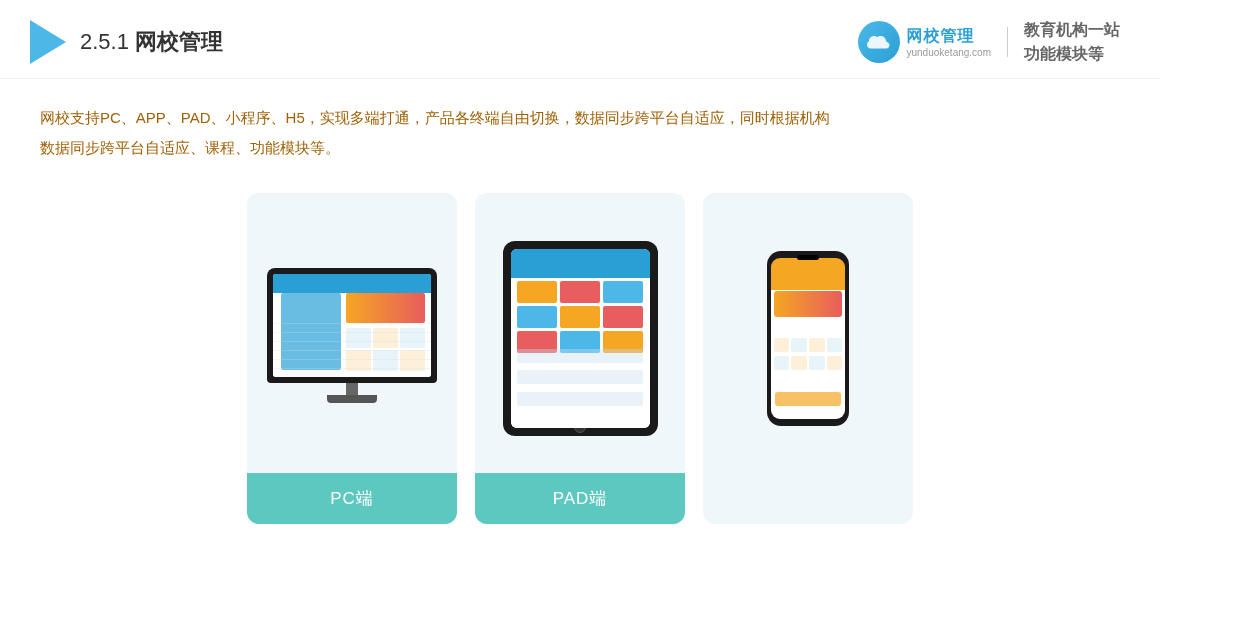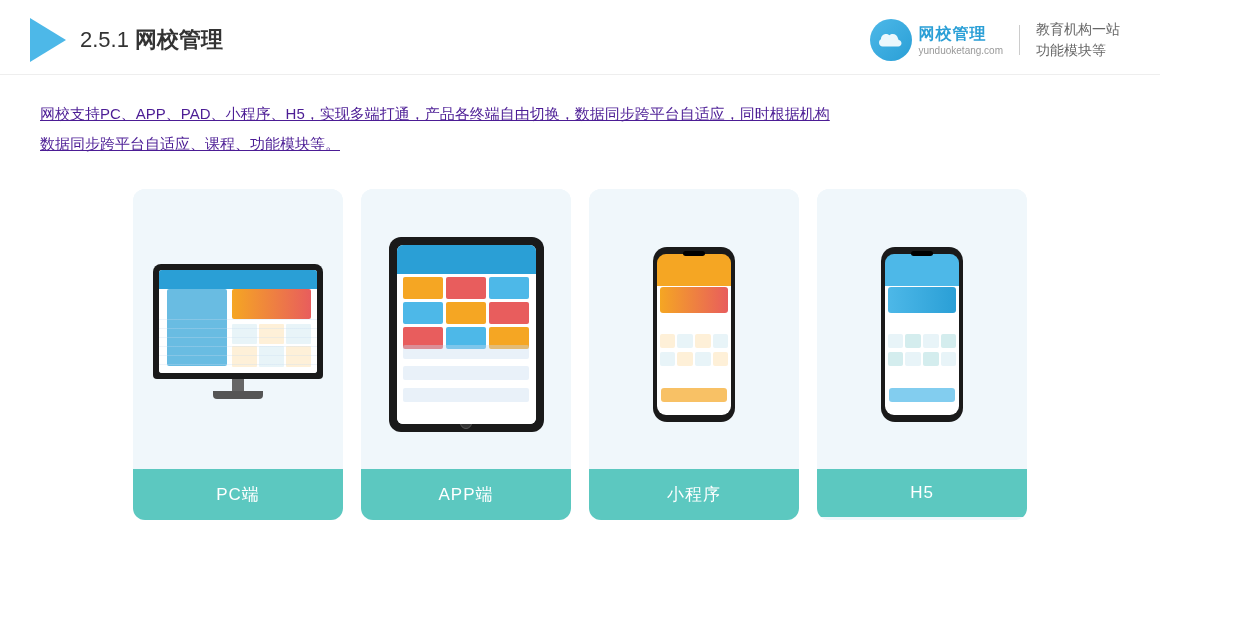--- a/index.html
+++ b/index.html
@@ -94,32 +94,32 @@
     }
 
     .divider-v {
       width: 1px;
       height: 30px;
       background: #ccc;
       margin: 0 8px;
     }
 
     .brand-slogan {
-      font-size: 14px;
+      font-size: 16px;
       color: #666;
       line-height: 1.5;
+      font-weight: bold;
     }
 
     
     .description {
       padding: 24px 59px 10px 40px;
       font-size: 15px;
-      color: #4c1d95;
+      color: #a16207;
       line-height: 2;
-      text-decoration: underline;
     }
 
     
     .cards-section {
       padding: 20px 30px 20px 30px;
       display: flex;
       gap: 18px;
       justify-content: center;
     }
 
@@ -502,21 +502,21 @@
                 <div class="pad-grid-item" style="background:#4db8e8;"></div>
                 <div class="pad-grid-item" style="background:#f5a623;"></div>
               </div>
               <div style="position:absolute;top:56%;left:5%;right:5%;height:14px;background:rgba(200,220,240,0.4);border-radius:2px;"></div>
               <div style="position:absolute;top:68%;left:5%;right:5%;height:14px;background:rgba(200,220,240,0.4);border-radius:2px;"></div>
               <div style="position:absolute;top:80%;left:5%;right:5%;height:14px;background:rgba(200,220,240,0.4);border-radius:2px;"></div>
             </div>
           </div>
         </div>
       </div>
-      <div class="card-label-bar">APP端</div>
+      <div class="card-label-bar">PAD端</div>
     </div>
 
     <div class="device-card">
       <div class="card-image-area">
         <div class="phone-small">
           <div class="phone-small-notch"></div>
           <div class="phone-small-screen phone-small-screen-orange" style="position:relative;">
             <div style="position:absolute;top:21%;left:4%;right:4%;height:26px;background:linear-gradient(90deg,#f5a623,#e85d5d);border-radius:3px;"></div>
             <div style="position:absolute;top:50%;left:4%;right:4%;display:grid;grid-template-columns:1fr 1fr 1fr 1fr;gap:2px;">
               <div style="height:14px;background:#fef0d8;border-radius:2px;"></div>
@@ -525,40 +525,17 @@
               <div style="height:14px;background:#e8f4f8;border-radius:2px;"></div>
               <div style="height:14px;background:#e8f4f8;border-radius:2px;margin-top:2px;"></div>
               <div style="height:14px;background:#fef0d8;border-radius:2px;margin-top:2px;"></div>
               <div style="height:14px;background:#e8f4f8;border-radius:2px;margin-top:2px;"></div>
               <div style="height:14px;background:#fef0d8;border-radius:2px;margin-top:2px;"></div>
             </div>
             <div style="position:absolute;bottom:8%;left:5%;right:5%;height:14px;background:#f5a623;border-radius:3px;opacity:0.7;"></div>
           </div>
         </div>
       </div>
-      <div class="card-label-bar">小程序</div>
     </div>
 
-    <div class="device-card">
-      <div class="card-image-area">
-        <div class="phone-small">
-          <div class="phone-small-notch"></div>
-          <div class="phone-small-screen phone-small-screen-blue" style="position:relative;">
-            <div style="position:absolute;top:21%;left:4%;right:4%;height:26px;background:linear-gradient(90deg,#4db8e8,#2a9fd6);border-radius:3px;"></div>
-            <div style="position:absolute;top:50%;left:4%;right:4%;display:grid;grid-template-columns:1fr 1fr 1fr 1fr;gap:2px;">
-              <div style="height:14px;background:#e8f4f8;border-radius:2px;"></div>
-              <div style="height:14px;background:#d4edee;border-radius:2px;"></div>
-              <div style="height:14px;background:#e8f4f8;border-radius:2px;"></div>
-              <div style="height:14px;background:#d4edee;border-radius:2px;"></div>
-              <div style="height:14px;background:#d4edee;border-radius:2px;margin-top:2px;"></div>
-              <div style="height:14px;background:#e8f4f8;border-radius:2px;margin-top:2px;"></div>
-              <div style="height:14px;background:#d4edee;border-radius:2px;margin-top:2px;"></div>
-              <div style="height:14px;background:#e8f4f8;border-radius:2px;margin-top:2px;"></div>
-            </div>
-            <div style="position:absolute;bottom:8%;left:5%;right:5%;height:14px;background:#4db8e8;border-radius:3px;opacity:0.7;"></div>
-          </div>
-        </div>
-      </div>
-      <div class="card-label-bar">H5</div>
-    </div>
 
   </div>
 </div>
 
 </body></html>

